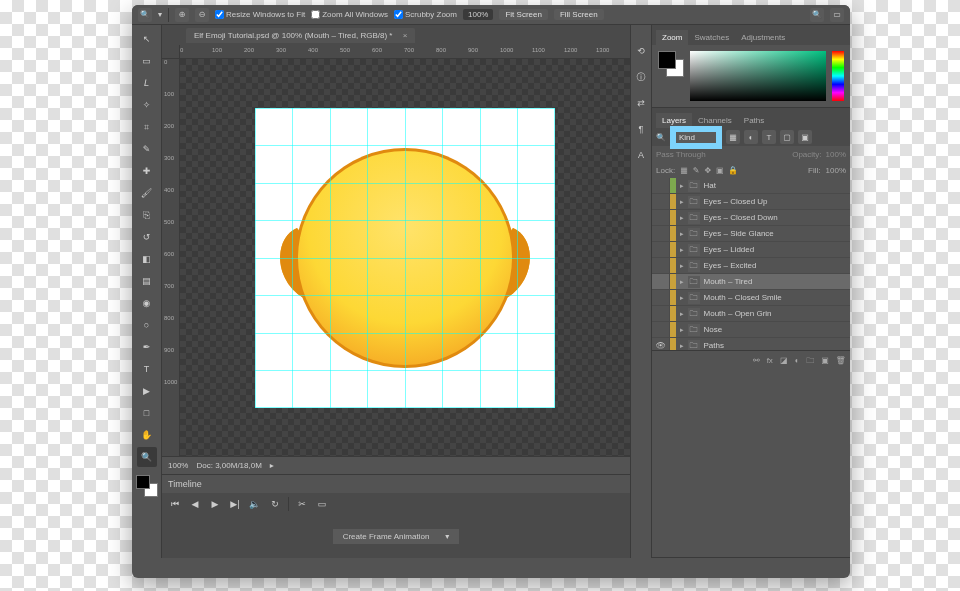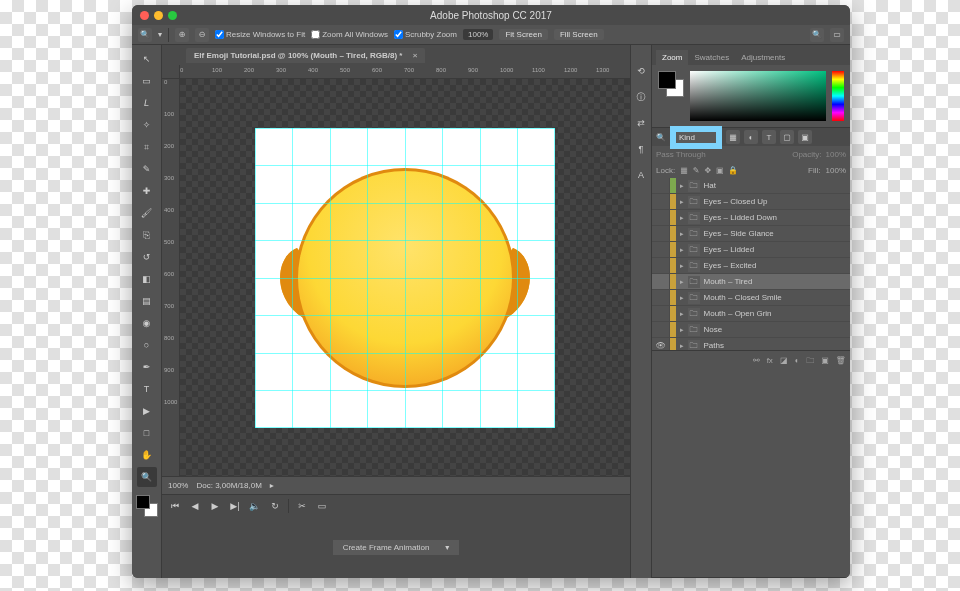--- a/index.html
+++ b/index.html
@@ -26,21 +26,21 @@
   .btn { background:#5a5a5a; padding:1px 6px; border-radius:2px; color:#ddd;text-align:center; }
   .body { display:flex; height:calc(100% - 40px); }
   .tools { width:30px; background:#535353; display:flex; flex-direction:column; align-items:center; padding-top:4px; gap:2px; border-right:1px solid #3a3a3a; }
   .tools .t { width:20px; height:20px; display:flex; align-items:center; justify-content:center; border-radius:2px; cursor:pointer; }
   .tools .t.active { background:#3a3a3a; }
   .fb { width:22px; height:22px; position:relative; margin-top:6px; }
   .fb .fg,.fb .bg{width:14px;height:14px;position:absolute;border:1px solid #777;}
   .fb .fg{background:#000;top:0;left:0;z-index:2;} .fb .bg{background:#fff;bottom:0;right:0;}
   .docarea { flex:1; display:flex; flex-direction:column; background:#535353; }
   .tabbar { height:20px; background:#4a4a4a; display:flex; align-items:center; padding-left:24px; font-size:8px; }
-  .tab { background:#535353; padding:3px 8px; border-radius:2px 2px 0 0;font-weight:bold; }
+  .tab { background:#535353; padding:3px 8px; border-radius:2px 2px 0 0; }
   .tab .x { margin-left:8px; color:#aaa; }
   .canvas-wrap { flex:1; position:relative; display:flex; flex-direction:column; }
   .rulers { display:flex; }
   .corner { width:18px; height:14px; background:#4a4a4a; border-right:1px solid #3a3a3a; border-bottom:1px solid #3a3a3a;}
   .ruler-h { flex:1; height:14px; background:#4a4a4a; border-bottom:1px solid #3a3a3a; position:relative; font-size:6px; color:#aaa; overflow:hidden; }
   .ruler-h span { position:absolute; top:2px; }
   .ruler-row { flex:1; display:flex; }
   .ruler-v { width:18px; background:#4a4a4a; border-right:1px solid #3a3a3a; position:relative; font-size:6px; color:#aaa; }
   .ruler-v span { position:absolute; left:2px; transform-origin:left; }
   .canvaspane { flex:1; background:#333; position:relative; overflow:hidden; display:flex; align-items:center; justify-content:center; }
@@ -98,28 +98,20 @@
   .chev{color:#aaa;font-size:7px;}
   .fold{width:12px;height:12px;background:#5a5a5a;display:flex;align-items:center;justify-content:center;}
   .layers-foot{height:20px;border-top:1px solid #3a3a3a;display:flex;align-items:center;justify-content:flex-end;padding:0 4px;gap:7px;color:#aaa;}
   svg{display:block;}
 </style>
 </head>
 <body>
 
 <div class="window">
 
-  <div class="titlebar">
-    <div class="dots">
-      <div class="dot d-red"></div>
-      <div class="dot d-yel"></div>
-      <div class="dot d-grn"></div>
-    </div>
-    <div class="title">Adobe Photoshop CC 2017</div>
-  </div>
 
   <div class="optbar">
     <div class="icon-sm">🔍</div>
     <span>▾</span>
     <div class="sep"></div>
     <div class="icon-sm">⊕</div>
     <div class="icon-sm">⊖</div>
     <label class="check">
         <input type="checkbox" checked="" style="">
         <span>Resize Windows to Fit</span>
@@ -252,20 +244,23 @@
             </div>
           </div>
         </div>
         <div class="statusbar">
           <span>100%</span>
           <span>Doc: 3,00M/18,0M</span>
           <span>▸</span>
         </div>
 
         <div class="timeline">
+          <div class="tl-tab">
+              <span>Timeline</span>
+            </div>
           <div class="tl-ctrl">
             <div class="pb">⏮</div>
             <div class="pb">◀</div>
             <div class="pb">▶</div>
             <div class="pb">▶|</div>
             <div class="pb">🔈</div>
             <div class="pb">↻</div>
             <div class="sep"></div>
             <div class="pb">✂</div>
             <div class="pb">▭</div>
@@ -303,20 +298,25 @@
                 <div class="fg"></div>
                 <div class="bg"></div>
               </div>
             <div class="color-field"></div>
             <div class="hue"></div>
           </div>
         </div>
       </div>
 
       <div class="panel" style="flex:1;display:flex;flex-direction:column;">
+        <div class="panel-tabs">
+          <div class="ptab active">Layers</div>
+          <div class="ptab">Channels</div>
+          <div class="ptab">Paths</div>
+        </div>
         <div class="layers-body">
           <div class="layers-top">
             <span>🔍</span>
             <input value="Kind" style="">
             <div class="fi">▦</div>
             <div class="fi">◐</div>
             <div class="fi">T</div>
             <div class="fi">▢</div>
             <div class="fi">▣</div>
           </div>
@@ -355,21 +355,21 @@
                   <span class="fold">🗀</span>
                   <span>Eyes – Closed Up</span>
                 </div>
               </div>
               <div class="layer-row">
                 <div class="vis"></div>
                 <div class="colortag ct-yellow"></div>
                 <div class="layer-main">
                   <span class="chev">▸</span>
                   <span class="fold">🗀</span>
-                  <span>Eyes – Lidded Down</span>
+                  <span>Eyes – Closed Down</span>
                 </div>
               </div>
               <div class="layer-row">
                 <div class="vis"></div>
                 <div class="colortag ct-yellow"></div>
                 <div class="layer-main">
                   <span class="chev">▸</span>
                   <span class="fold">🗀</span>
                   <span>Eyes – Side Glance</span>
                 </div>

